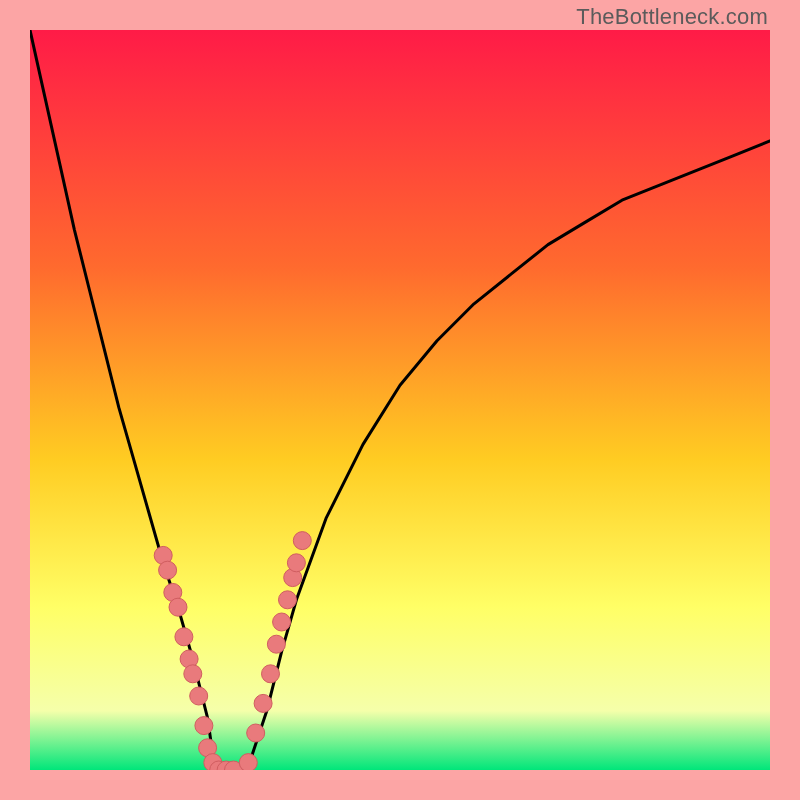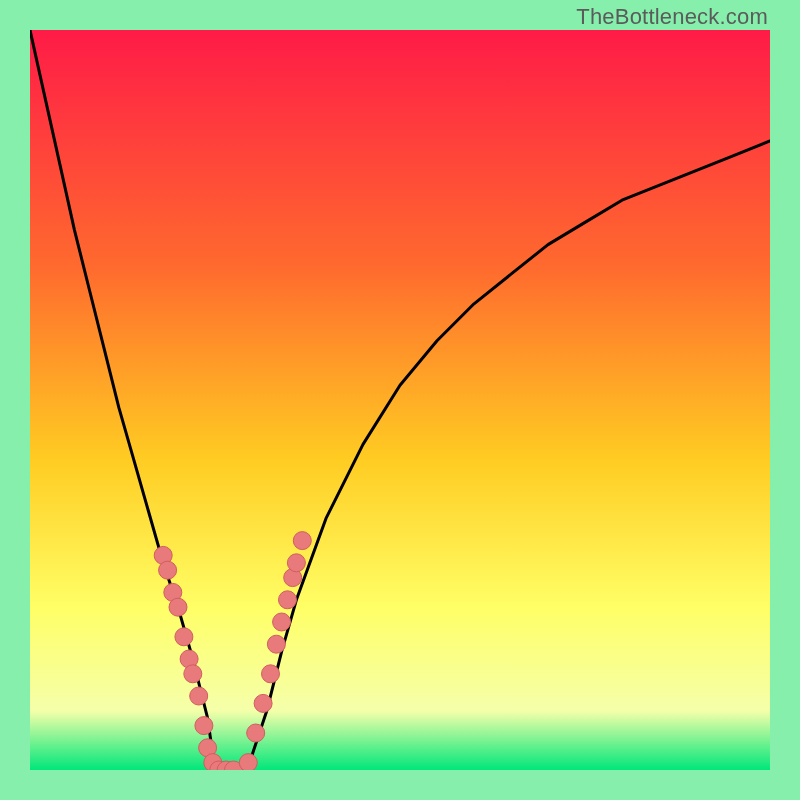--- a/index.html
+++ b/index.html
@@ -1,21 +1,21 @@
 <!DOCTYPE html>
 <html><head>
 <meta charset="utf-8">
 <style>
   * { margin: 0; padding: 0; box-sizing: border-box; }
   html, body { width: 800px; height: 800px; overflow: hidden; background: #000; }
   .frame {
     position: absolute;
     top: 0; left: 0;
     width: 800px; height: 800px;
-    background: #86efac;
+    background: #fca5a5;
   }
   .plot-area {
     position: absolute;
     top: 30px;
     left: 30px;
     width: 740px;
     height: 740px;
     overflow: hidden;
   }
   .gradient {

